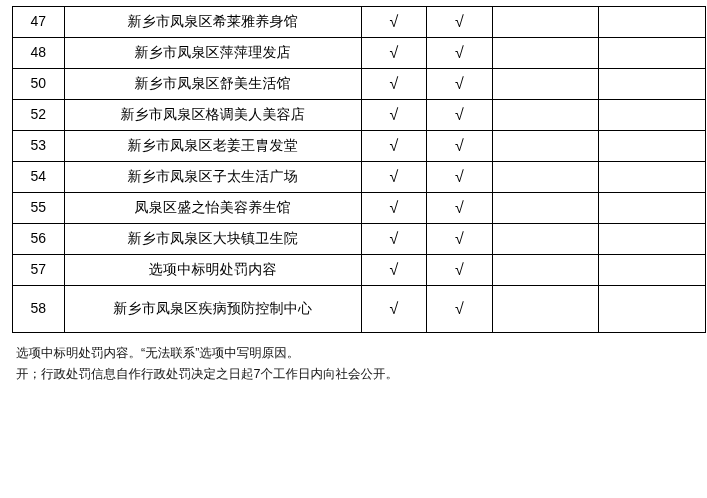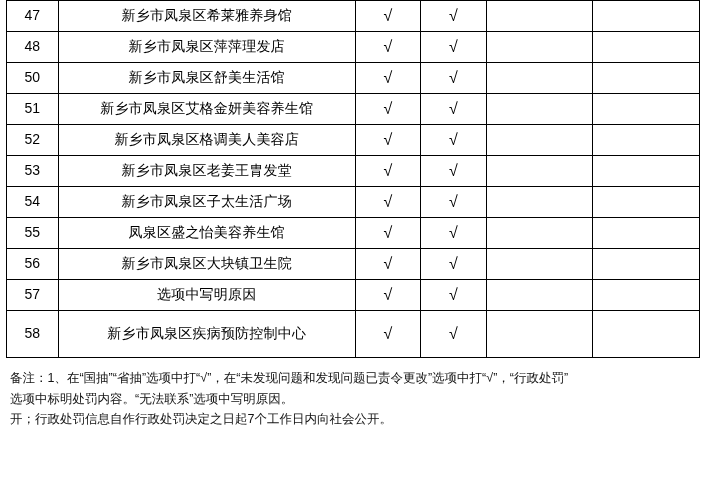--- a/index.html
+++ b/index.html
@@ -12,21 +12,21 @@
     height: 498px;
     font-family: "Liberation Sans", "DejaVu Sans", sans-serif;
     color: #000000;
     overflow: hidden;
   }
   .page {
     position: relative;
     width: 707px;
     height: 498px;
     box-sizing: border-box;
-    padding: 0;
+    padding: 6px;
   }
   table.grid {
     border-collapse: collapse;
     table-layout: fixed;
     width: 694px;
     margin: 0 0 0 6px;
   }
   table.grid td {
     border: 1px solid #000000;
     height: 30px;
@@ -99,28 +99,20 @@
       </tr>
       <tr>
         <td class="col-num">50</td>
         <td class="col-name">新乡市凤泉区舒美生活馆</td>
         <td class="col-check"><span class="tick">√</span></td>
         <td class="col-check"><span class="tick">√</span></td>
         <td class="col-blank"></td>
         <td class="col-blank"></td>
       </tr>
       <tr>
-        <td class="col-num">51</td>
-        <td class="col-name">新乡市凤泉区艾格金妍美容养生馆</td>
-        <td class="col-check"><span class="tick">√</span></td>
-        <td class="col-check"><span class="tick">√</span></td>
-        <td class="col-blank"></td>
-        <td class="col-blank"></td>
-      </tr>
-      <tr>
         <td class="col-num">52</td>
         <td class="col-name">新乡市凤泉区格调美人美容店</td>
         <td class="col-check"><span class="tick">√</span></td>
         <td class="col-check"><span class="tick">√</span></td>
         <td class="col-blank"></td>
         <td class="col-blank"></td>
       </tr>
       <tr>
         <td class="col-num">53</td>
         <td class="col-name">新乡市凤泉区老姜王胄发堂</td>
@@ -148,36 +140,35 @@
       <tr>
         <td class="col-num">56</td>
         <td class="col-name">新乡市凤泉区大块镇卫生院</td>
         <td class="col-check"><span class="tick">√</span></td>
         <td class="col-check"><span class="tick">√</span></td>
         <td class="col-blank"></td>
         <td class="col-blank"></td>
       </tr>
       <tr>
         <td class="col-num">57</td>
-        <td class="col-name">选项中写明原因</td>
+        <td class="col-name">选项中标明处罚内容</td>
         <td class="col-check"><span class="tick">√</span></td>
         <td class="col-check"><span class="tick">√</span></td>
         <td class="col-blank"></td>
         <td class="col-blank"></td>
       </tr>
       <tr class="tall">
         <td class="col-num">58</td>
         <td class="col-name">新乡市凤泉区疾病预防控制中心</td>
         <td class="col-check"><span class="tick">√</span></td>
         <td class="col-check"><span class="tick">√</span></td>
         <td class="col-blank"></td>
         <td class="col-blank"></td>
       </tr>
     </tbody>
   </table>
 
   <div class="notes">
-    <p>备注：1、在“国抽”“省抽”选项中打“√”，在“未发现问题和发现问题已责令更改”选项中打“√”，“行政处罚”</p>
     <p>选项中标明处罚内容。“无法联系”选项中写明原因。</p>
     <p>开；行政处罚信息自作行政处罚决定之日起7个工作日内向社会公开。</p>
   </div>
 
 </div>
 
 </body></html>

